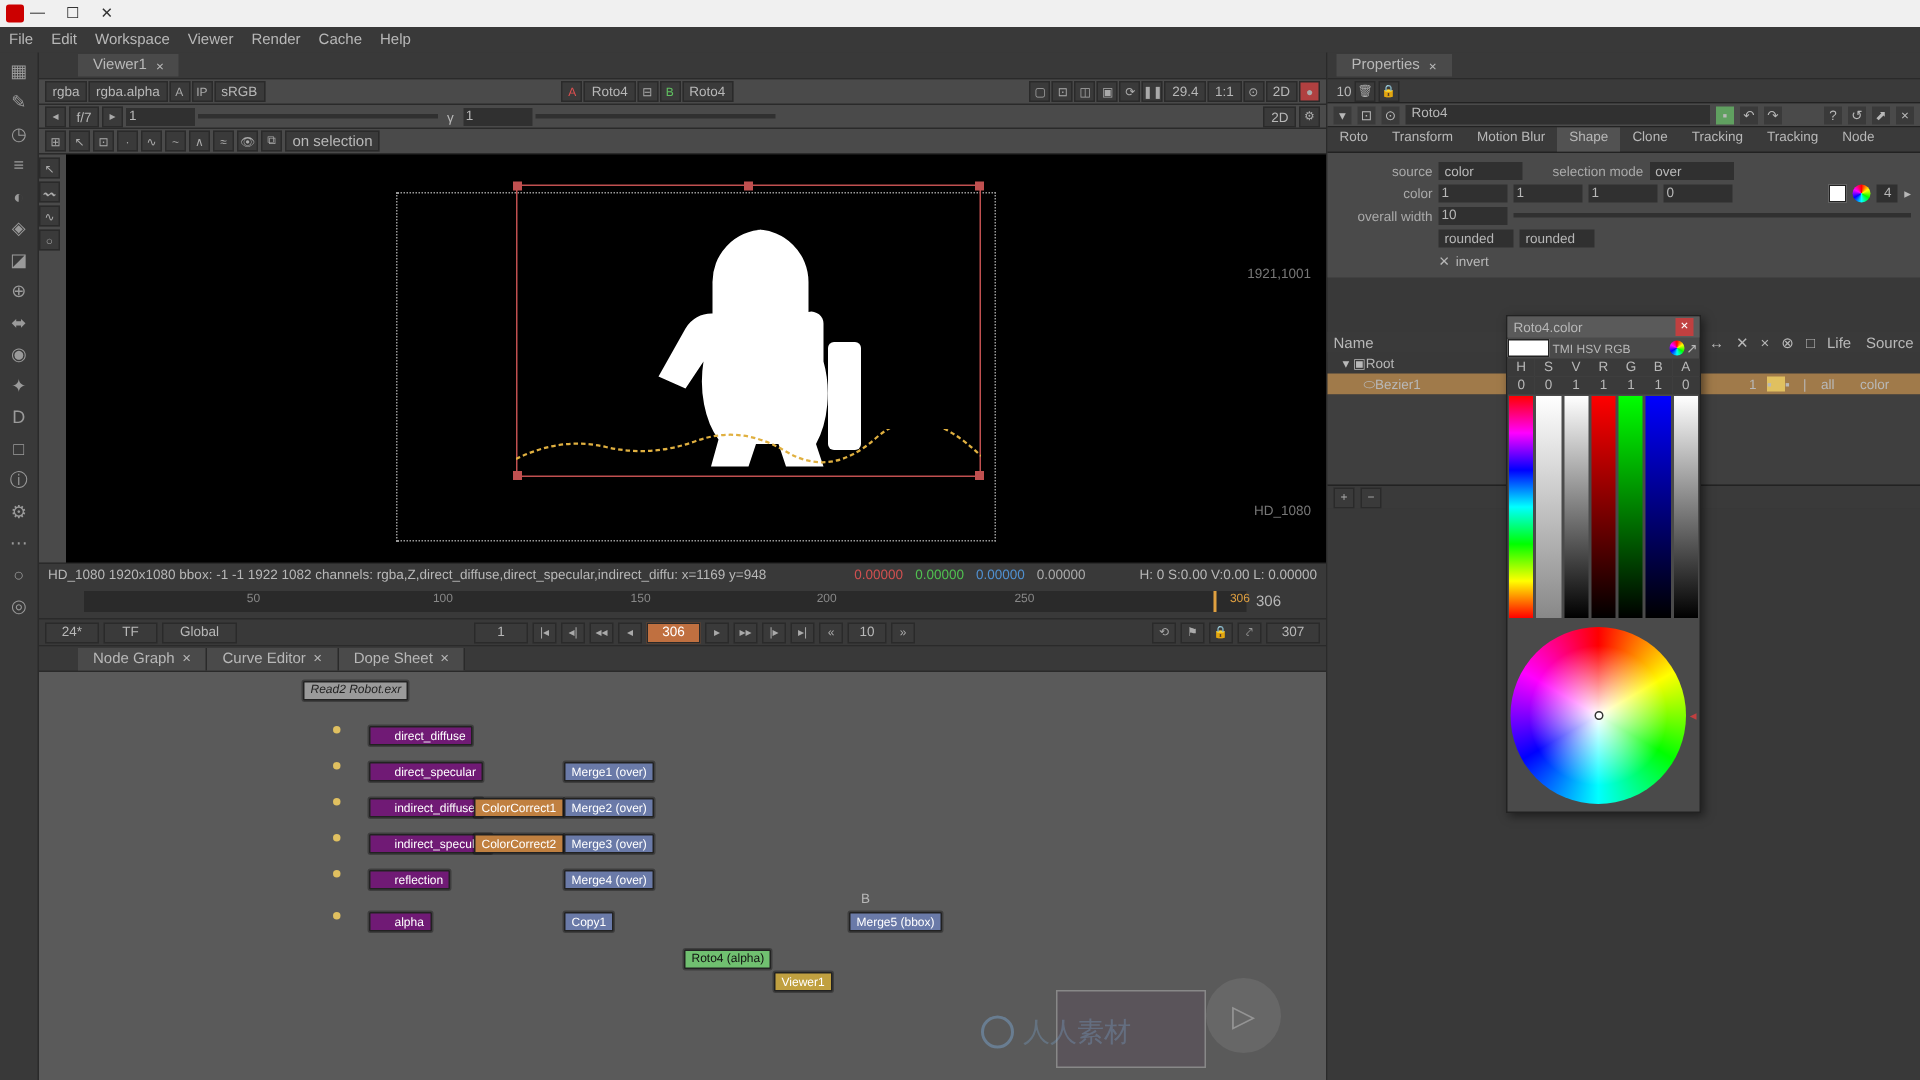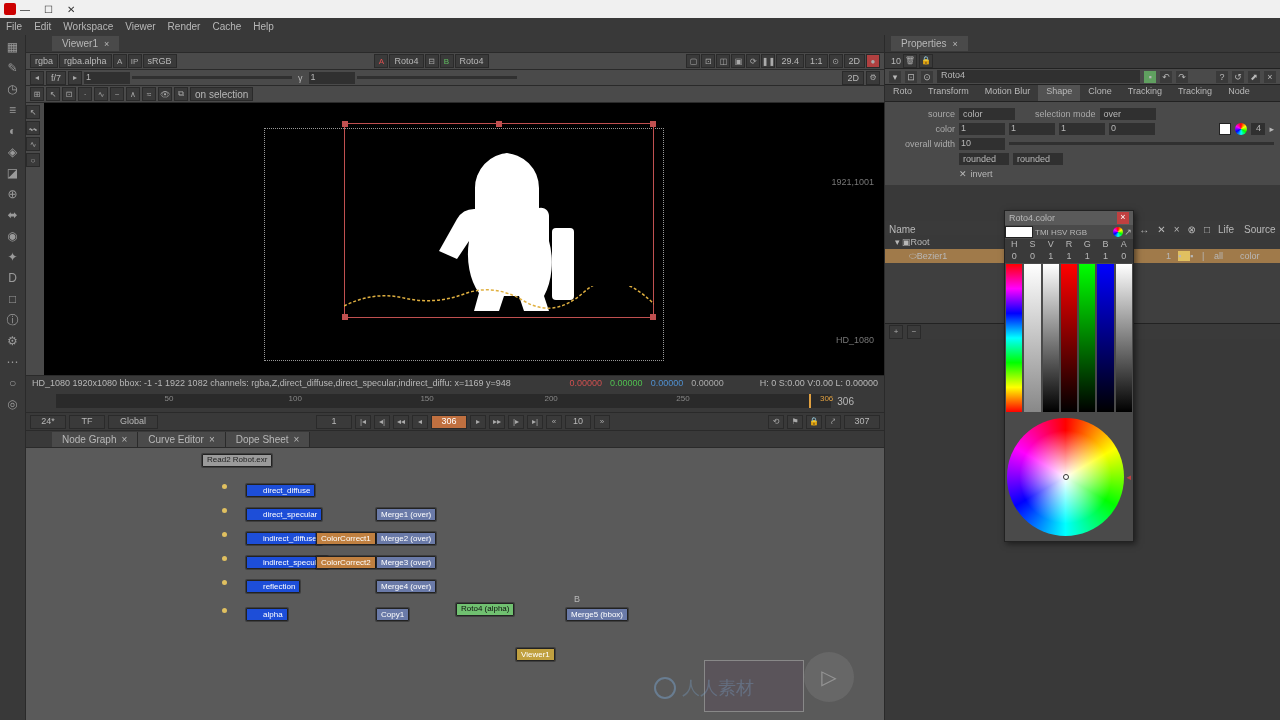--- a/index.html
+++ b/index.html
@@ -40,26 +40,26 @@
 .timeline-tick { position: absolute; top: 0; font-size: 8px; color: #888; }
 .playhead { position: absolute; right: 20px; top: 0; width: 2px; height: 14px; background: #e0a040; }
 .playback { height: 19px; background: #393939; display: flex; align-items: center; padding: 0 4px; gap: 3px; font-size: 9px; border-top: 1px solid #2a2a2a; border-bottom: 1px solid #2a2a2a; }
 .pb-btn { width: 16px; height: 14px; background: #3a3a3a; border: 1px solid #2a2a2a; display: flex; align-items: center; justify-content: center; font-size: 8px; color: #aaa; }
 .pb-field { width: 36px; height: 14px; background: #3a3a3a; border: 1px solid #2a2a2a; text-align: center; }
 .frame-cur { background: #c07040 !important; color: #fff; }
 .lower-tabs { height: 17px; background: #393939; display: flex; align-items: center; border-bottom: 1px solid #2a2a2a; padding-left: 26px; gap: 0; }
 .lower-tab { background: #4a4a4a; padding: 2px 10px; font-size: 10px; display: flex; align-items: center; gap: 5px; border-right: 1px solid #2a2a2a; }
 .node-graph { flex: 1; background: #5a5a5a; position: relative; min-height: 220px; overflow: hidden; }
 .node { position: absolute; font-size: 8px; color: #fff; padding: 1px 4px; border: 1px solid #222; border-radius: 1px; white-space: nowrap; box-shadow: 0 0 0 1px rgba(0,0,0,.3); }
-.n-read { background: #9a9a9a; color: #222; }
-.n-shuffle { background: #1d4ed8; padding-left: 16px; }
+.n-read { background: #9a9a9a; color: #222; font-style: italic; }
+.n-shuffle { background: #701a75; padding-left: 16px; }
 .n-orange { background: #c08040; }
 .n-blue { background: #6a7aa8; }
 .n-yellow { background: #c0a040; }
-.n-roto { background: #70c070; color: #111; }
+.n-roto { background: #70c070; color: #111; margin-top: 30px; }
 .dot { position: absolute; width: 5px; height: 5px; background: #e0c060; border-radius: 50%; }
 .props { width: 396px; background: #393939; display: flex; flex-direction: column; border-left: 1px solid #2a2a2a; }
 .props-hdr { height: 16px; background: #3a3a3a; display: flex; align-items: center; padding: 0 6px; gap: 2px; font-size: 9px; border-bottom: 1px solid #222; }
 .node-hdr { height: 16px; background: #4a4a4a; display: flex; align-items: center; padding: 0 4px; gap: 4px; font-size: 9px; border-bottom: 1px solid #222; }
 .node-hdr .name-field { flex: 1; height: 13px; background: #303030; padding: 0 4px; }
 .node-hdr .act { width: 12px; height: 12px; background: #3a3a3a; display: flex; align-items: center; justify-content: center; }
 .prop-tabs { height: 17px; display: flex; background: #3a3a3a; font-size: 9px; border-bottom: 1px solid #222; }
 .prop-tab { padding: 1px 8px; cursor: pointer; }
 .prop-tab.active { background: #525252; }
 .prop-body { background: #4a4a4a; padding: 4px 6px; }

